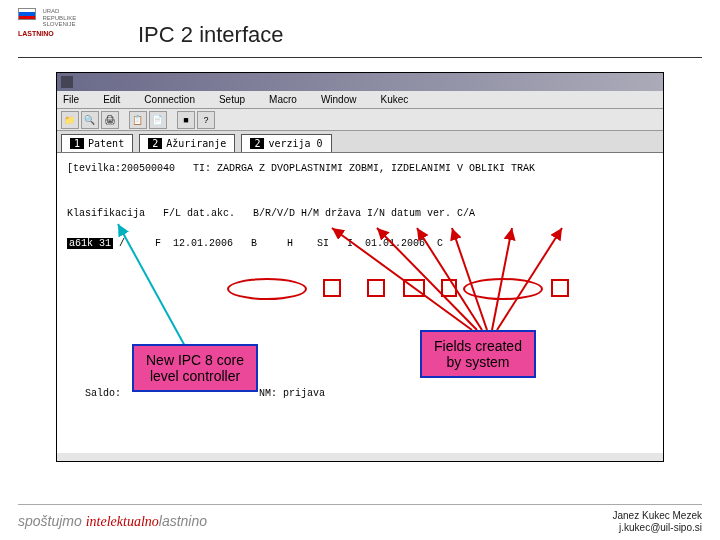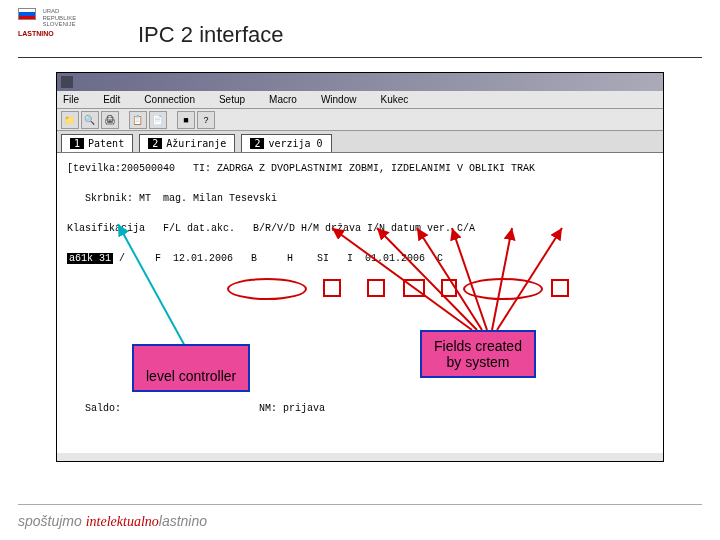--- a/index.html
+++ b/index.html
@@ -89,21 +89,20 @@
         <span>Ažuriranje</span>
       </div>
     <div class="tab">
         <span class="num">2</span>
         <span>verzija 0</span>
       </div>
   </div>
   <div class="content">
     <div class="row"><span>[tevilka:200500040</span>   <span>TI: ZADRGA Z DVOPLASTNIMI ZOBMI, IZDELANIMI V OBLIKI TRAK</span></div>
     <div class="row">&nbsp;</div>
-    <div class="row">   Skrbnik: MT  mag. Milan Tesevski</div>
     <div class="row">&nbsp;</div>
     <div class="row">Klasifikacija   F/L dat.akc.   B/R/V/D H/M država I/N datum ver. C/A</div>
     <div class="row">&nbsp;</div>
     <div class="row"><span class="hl">a61k 31</span><span> /     F  12.01.2006   B     H    SI   I  01.01.2006  C</span></div>
     <div class="row">&nbsp;</div>
     <div class="row">&nbsp;</div>
     <div class="row">&nbsp;</div>
     <div class="row">&nbsp;</div>
     <div class="row">&nbsp;</div>
     <div class="row">&nbsp;</div>
@@ -138,23 +137,26 @@
     </defs>
   <line x1="150" y1="108" x2="10" y2="6" stroke="#d00000" stroke-width="2" marker-end="url(#ah2)"></line>
   <line x1="155" y1="108" x2="55" y2="6" stroke="#d00000" stroke-width="2" marker-end="url(#ah2)"></line>
   <line x1="160" y1="108" x2="95" y2="6" stroke="#d00000" stroke-width="2" marker-end="url(#ah2)"></line>
   <line x1="165" y1="108" x2="130" y2="6" stroke="#d00000" stroke-width="2" marker-end="url(#ah2)"></line>
   <line x1="170" y1="108" x2="190" y2="6" stroke="#d00000" stroke-width="2" marker-end="url(#ah2)"></line>
   <line x1="175" y1="108" x2="240" y2="6" stroke="#d00000" stroke-width="2" marker-end="url(#ah2)"></line>
 </svg>
 
 <div class="callout" style="left:132px; top:344px;">
-  <br><span>level controller</span>
+  <span>New IPC 8 core</span><br><span>level controller</span>
 </div>
 <div class="callout" style="left:420px; top:330px;">
   <span>Fields created</span><br><span>by system</span>
 </div>
 
 <div class="footer">
   <div class="footer-logo">
     <span>spoštujmo </span><span class="red">intelektualno</span><span>lastnino</span>
   </div>
+  <div class="footer-contact">
+    <span>Janez Kukec Mezek</span><br><span>j.kukec@uil-sipo.si</span>
+  </div>
 </div>
 
 </body></html>

